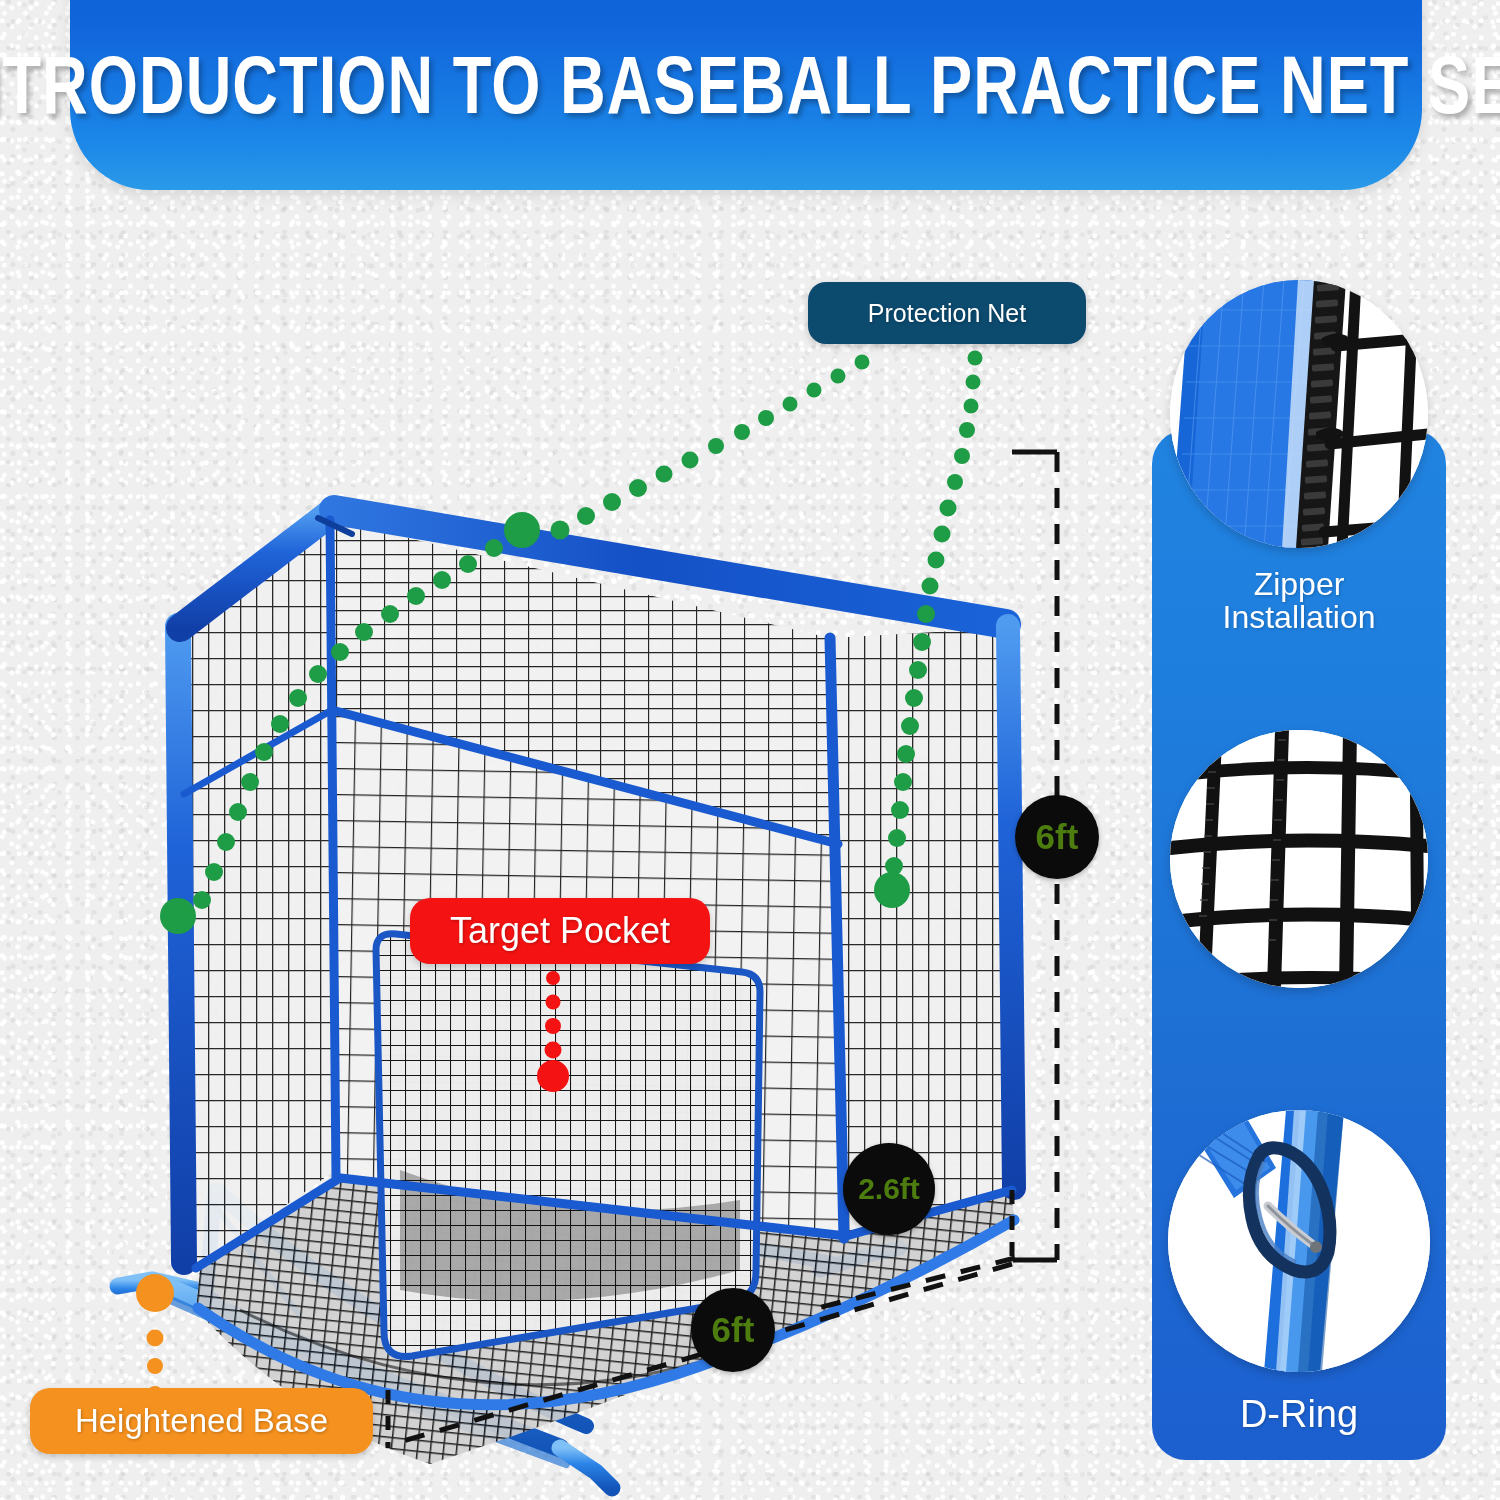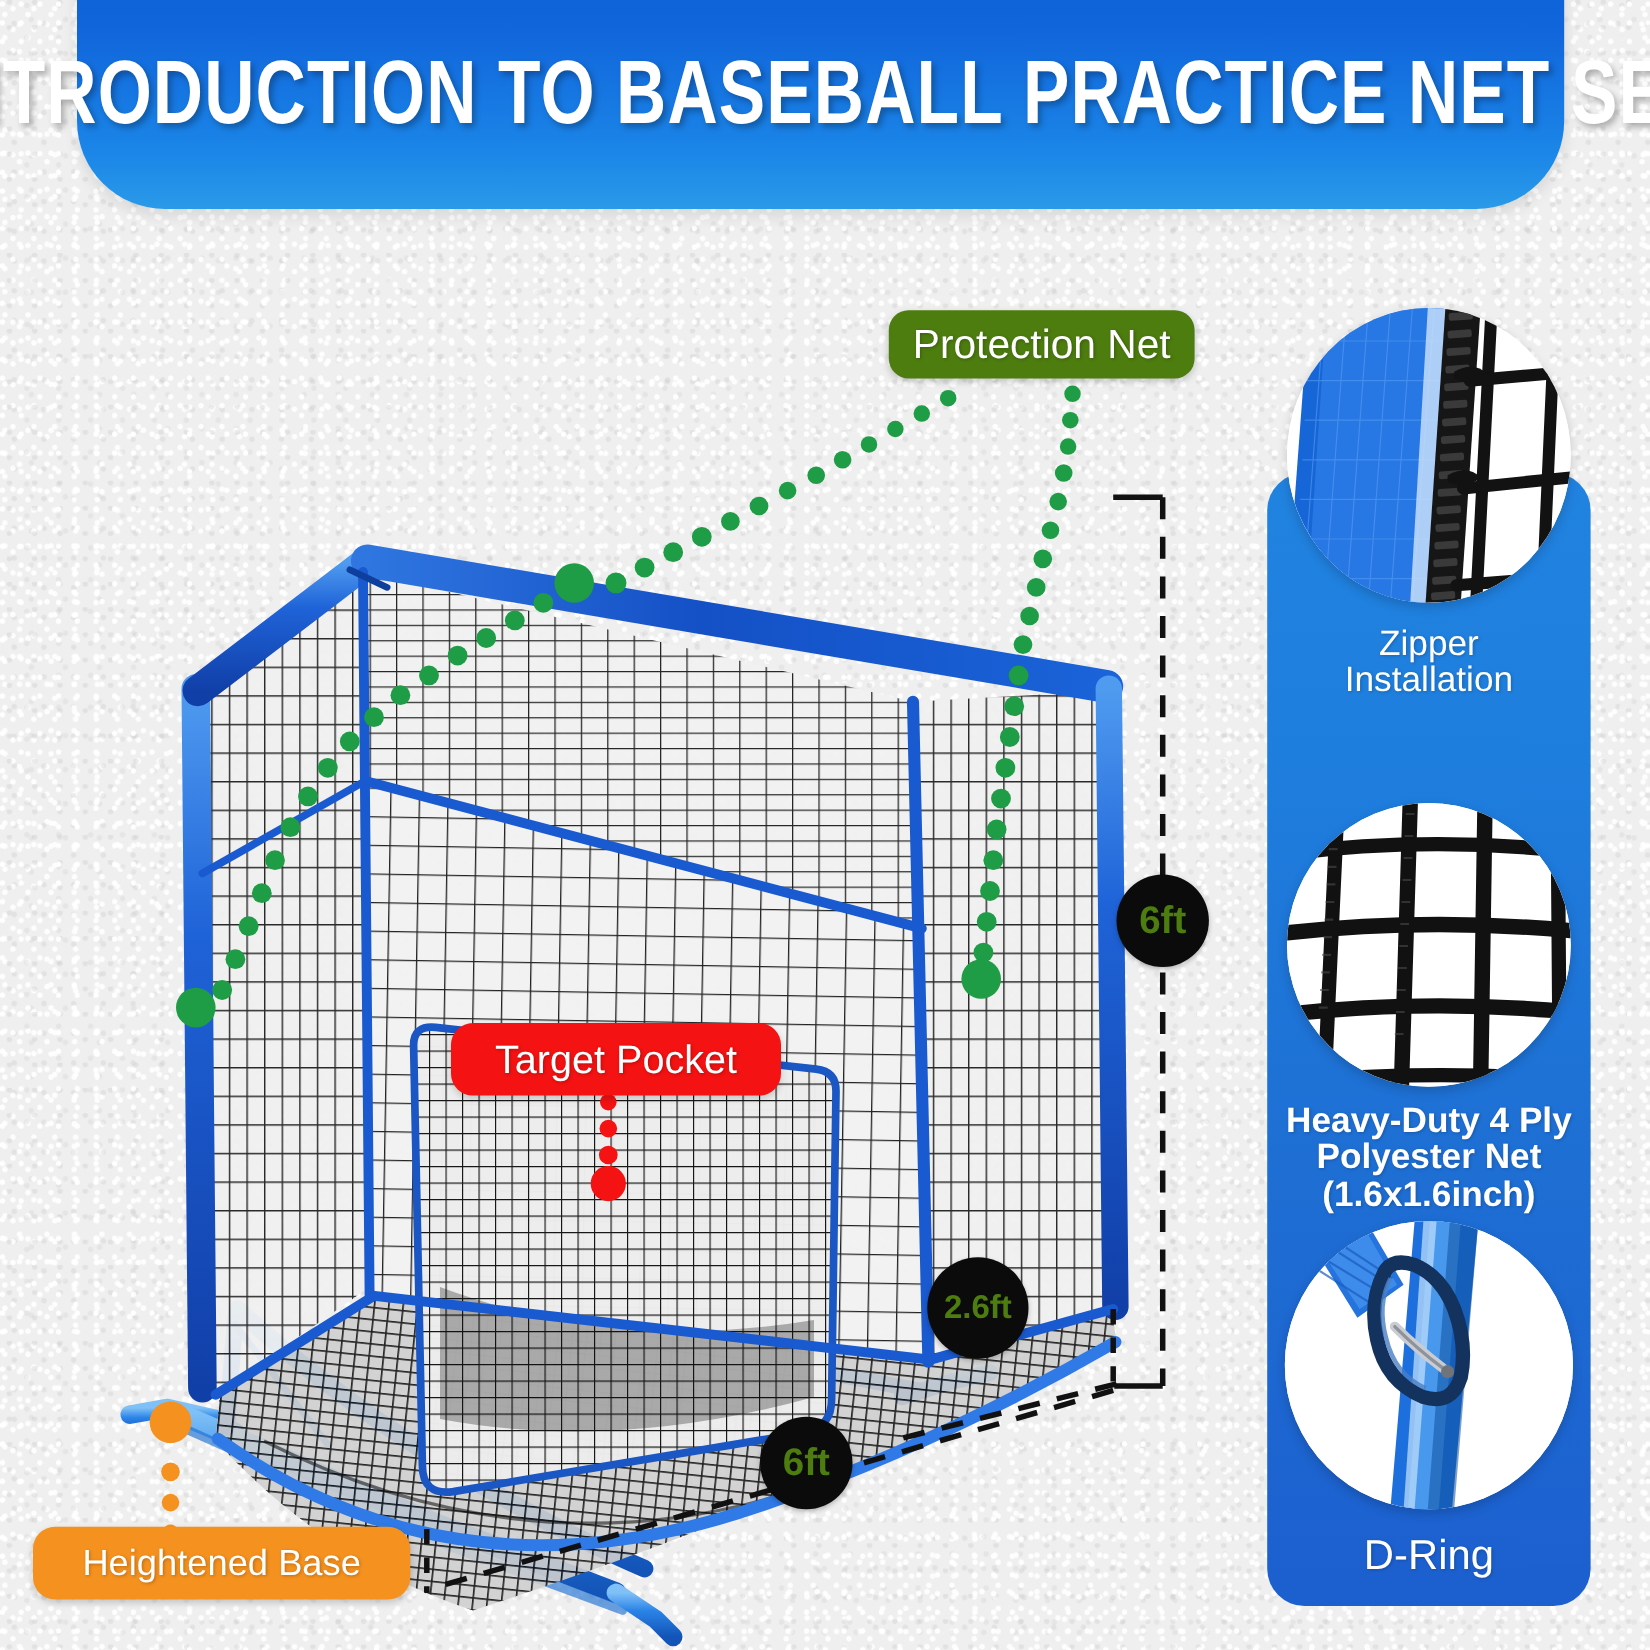--- a/index.html
+++ b/index.html
@@ -58,24 +58,24 @@
     display:flex; align-items:center; justify-content:center;
     color:#fff;
     font-family:"Liberation Sans", sans-serif;
     border-radius:18px;
     white-space:nowrap;
     text-shadow: 1px 1px 3px rgba(0,0,0,.25);
     box-shadow: 0 3px 7px rgba(0,0,0,.18);
   }
   #badge-protection-net {
     left:808px; top:282px; width:278px; height:62px;
-    background:#4d7c0f; font-size:37px;
+    background:#0c4a6e; font-size:25px;
   }
   #badge-target-pocket {
-    left:410px; top:930px; width:300px; height:66px;
+    left:410px; top:898px; width:300px; height:66px;
     background:#f41212; font-size:36px; border-radius:20px;
   }
   #badge-heightened-base {
     left:30px; top:1388px; width:343px; height:66px;
     background:#f5911e; font-size:33px; border-radius:20px;
   }
 
   
   .dim-pill {
     position:absolute; border-radius:50%;
@@ -446,25 +446,20 @@
         </g>
 
         <g stroke="#4a4a4a" stroke-width="2" opacity=".6">
           <path d="M40 10 h8 M39 26 h8 M38 42 h8 M37 58 h8 M36 74 h8 M35 90 h8
                    M34 106 h8 M33 122 h8 M32 138 h8 M31 154 h8 M30 170 h8 M29 186 h8"></path>
           <path d="M108 10 h8 M107 30 h8 M106 50 h8 M105 70 h8 M104 90 h8 M103 110 h8
                    M102 130 h8 M101 150 h8 M100 170 h8 M99 190 h8 M98 210 h8"></path>
         </g>
       </svg>
     </div>
-    <div class="feature-label" id="label-mesh">
-      <span class="line">Heavy-Duty 4 Ply</span>
-      <span class="line">Polyester Net</span>
-      <span class="line">(1.6x1.6inch)</span>
-    </div>
   </div>
 
   <div class="feature-card" id="feature-card-2">
     <div class="feature-photo" id="photo-dring">
       <svg viewBox="0 0 262 262" width="262" height="262">
         <rect width="262" height="262" fill="#ffffff"></rect>
 
         <path d="M118 0 L176 0 L152 262 L96 262 Z" fill="#1c6fdc"></path>
         <path d="M132 0 L160 0 L140 262 L112 262 Z" fill="#4e9cf0" opacity=".9"></path>
         <path d="M150 0 L176 0 L154 262 L130 262 Z" fill="#11529f" opacity=".55"></path>

